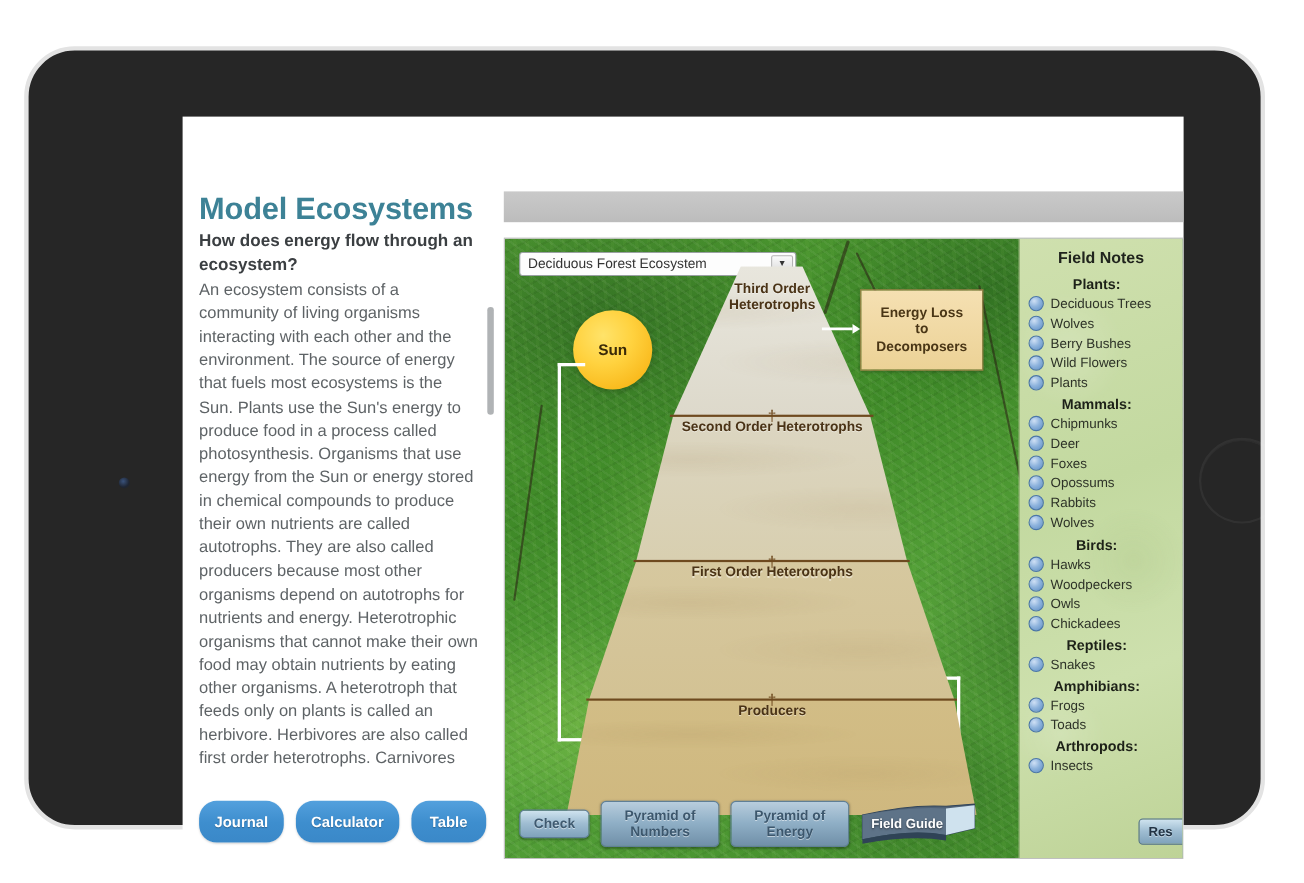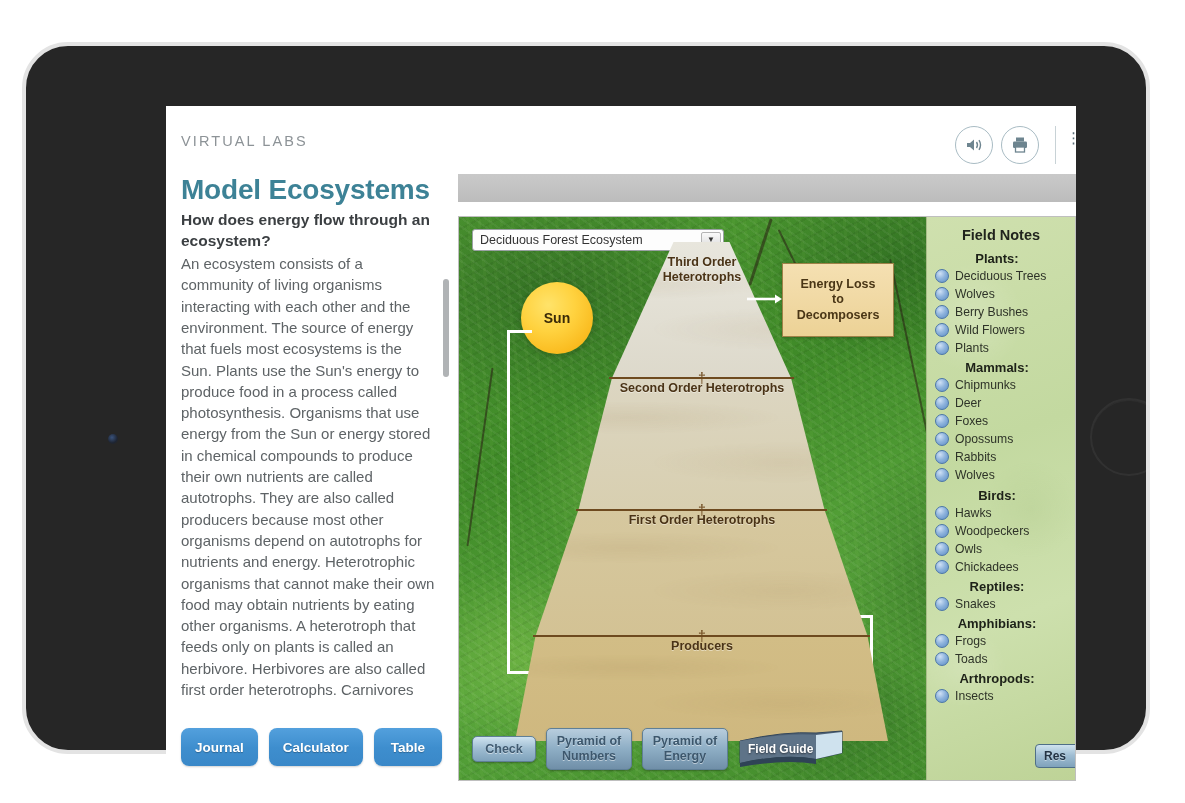--- a/index.html
+++ b/index.html
@@ -35,21 +35,21 @@
   #page-title{font-size:28px;font-weight:700;color:#3d8296;margin:0 0 4px 0;line-height:1.15;
     letter-spacing:-.2px;}
   #lesson-question{font-size:15.5px;font-weight:700;color:#3b3f42;line-height:1.32;margin:0 0 2px 0;}
   #body-text{font-size:15px;color:#5e6366;line-height:1.42;margin:0;position:relative;
     height:445px;overflow:hidden;padding-right:14px;}
   #text-scrollbar{position:absolute;right:0;top:0;width:6px;height:445px;background:transparent;}
   #text-scrollbar .thumb{position:absolute;left:0;top:26px;width:6px;height:98px;background:#b0b3b5;
     border-radius:3px;}
   #left-buttons{position:absolute;left:15px;top:622px;display:flex;gap:11px;}
   .blue-btn{background:linear-gradient(180deg,#53a0dd 0%,#3e8ece 52%,#3a88c8 100%);
-    color:#fff;font-size:13.5px;font-weight:700;border:none;border-radius:8px;
+    color:#fff;font-size:13.5px;font-weight:700;border:none;border-radius:16px;
     padding:0 14px;height:38px;min-width:68px;cursor:pointer;
     text-shadow:0 1px 1px rgba(0,0,0,.28);box-shadow:0 1px 2px rgba(0,0,0,.18);}
 
   
   #sim-col{position:absolute;left:292px;top:68px;width:618px;height:607px;}
   #gray-bar{position:absolute;left:0;top:0;width:618px;height:28px;
     background:linear-gradient(180deg,#c9c9c9 0%,#c3c3c3 48%,#bcbcbc 100%);}
   #sim-stage{position:absolute;left:0;top:42px;width:618px;height:565px;overflow:hidden;
     border:1px solid #bfbfbf;box-sizing:border-box;
     background:
@@ -117,21 +117,21 @@
   #bracket-right{left:393px;top:398px;width:18px;height:56px;border-width:3px 3px 3px 0;}
 
   
   #sim-bottom{position:absolute;left:0;bottom:0;width:100%;height:62px;}
   #sim-bottom-inner{position:absolute;left:13px;bottom:10px;display:flex;align-items:center;gap:10px;}
   .sim-btn{background:linear-gradient(180deg,#cfe3ef 0%,#9fbdd2 48%,#7fa2bb 100%);
     border:1px solid #5f7f96;border-radius:5px;color:#3f5a70;font-weight:700;font-size:12.5px;
     text-align:center;cursor:pointer;text-shadow:0 1px 0 rgba(255,255,255,.5);
     box-shadow:0 1px 2px rgba(0,0,0,.3);display:flex;align-items:center;justify-content:center;}
   #btn-check{width:64px;height:26px;}
-  .sim-btn.two-line{width:86px;height:42px;line-height:1.2;
+  .sim-btn.two-line{width:108px;height:42px;line-height:1.2;
     background:linear-gradient(180deg,#b8cddd 0%,#8fafc6 48%,#708fa8 100%);color:#3c576d;justify-content:center;}
   #field-guide-btn{position:relative;width:106px;height:40px;cursor:pointer;}
   #field-guide-btn .book{position:absolute;inset:0;}
   #field-guide-btn .fg-label{position:absolute;left:10px;top:13px;font-size:12px;font-weight:700;
     color:#ffffff;text-shadow:0 1px 2px rgba(0,0,0,.55);}
 
   
   #field-notes{position:absolute;right:0;top:0;width:148px;height:100%;overflow:hidden;
     background:linear-gradient(160deg,#cfe0ae 0%,#c3d9a0 40%,#cde0ad 70%,#bed397 100%);
     border-left:1px solid #a9bd89;}
@@ -160,42 +160,20 @@
 </style>
 </head>
 <body>
 
 <div id="tablet-frame">
   <div id="camera-dot"></div>
   <div id="home-button"></div>
 
   <div id="app-screen">
 
-    <div id="app-header">
-      <div id="brand-label">VIRTUAL LABS</div>
-
-      <div class="hdr-icon" id="icon-speaker">
-        <svg width="20" height="16" viewBox="0 0 20 16" fill="none" stroke="currentColor" stroke-width="1.4">
-          <path d="M3 6 H6 L10 2.5 V13.5 L6 10 H3 Z" fill="currentColor" stroke="none"></path>
-          <path d="M12.5 5 Q14.5 8 12.5 11"></path>
-          <path d="M15 3.2 Q18 8 15 12.8"></path>
-        </svg>
-      </div>
-
-      <div class="hdr-icon" id="icon-print">
-        <svg width="20" height="18" viewBox="0 0 20 18" fill="none" stroke="currentColor" stroke-width="1.3">
-          <rect x="6" y="1.5" width="8" height="4" fill="currentColor" stroke="none"></rect>
-          <rect x="3" y="5.5" width="14" height="6.5" rx="1.2" fill="currentColor" stroke="none"></rect>
-          <rect x="5.5" y="11" width="9" height="5" fill="#fff" stroke="currentColor"></rect>
-        </svg>
-      </div>
-
-      <div id="hdr-divider"></div>
-      <div id="hdr-extra">⋮</div>
-    </div>
 
     <div id="left-col">
       <h1 id="page-title">Model Ecosystems</h1>
       <p id="lesson-question">How does energy flow through an ecosystem?</p>
       <div id="body-text">
         <span>An ecosystem consists of a community of living organisms interacting with each other and the environment. The source of energy that fuels most ecosystems is the Sun. Plants use the Sun's energy to produce food in a process called photosynthesis. Organisms that use energy from the Sun or energy stored in chemical compounds to produce their own nutrients are called autotrophs. They are also called producers because most other organisms depend on autotrophs for nutrients and energy. Heterotrophic organisms that cannot make their own food may obtain nutrients by eating other organisms. A heterotroph that feeds only on plants is called an herbivore. Herbivores are also called first order heterotrophs. Carnivores that feed on herbivores are called second order heterotrophs. Carnivores that feed on other carnivores</span>
         <div id="text-scrollbar">
           <div class="thumb"></div>
         </div>
       </div>

